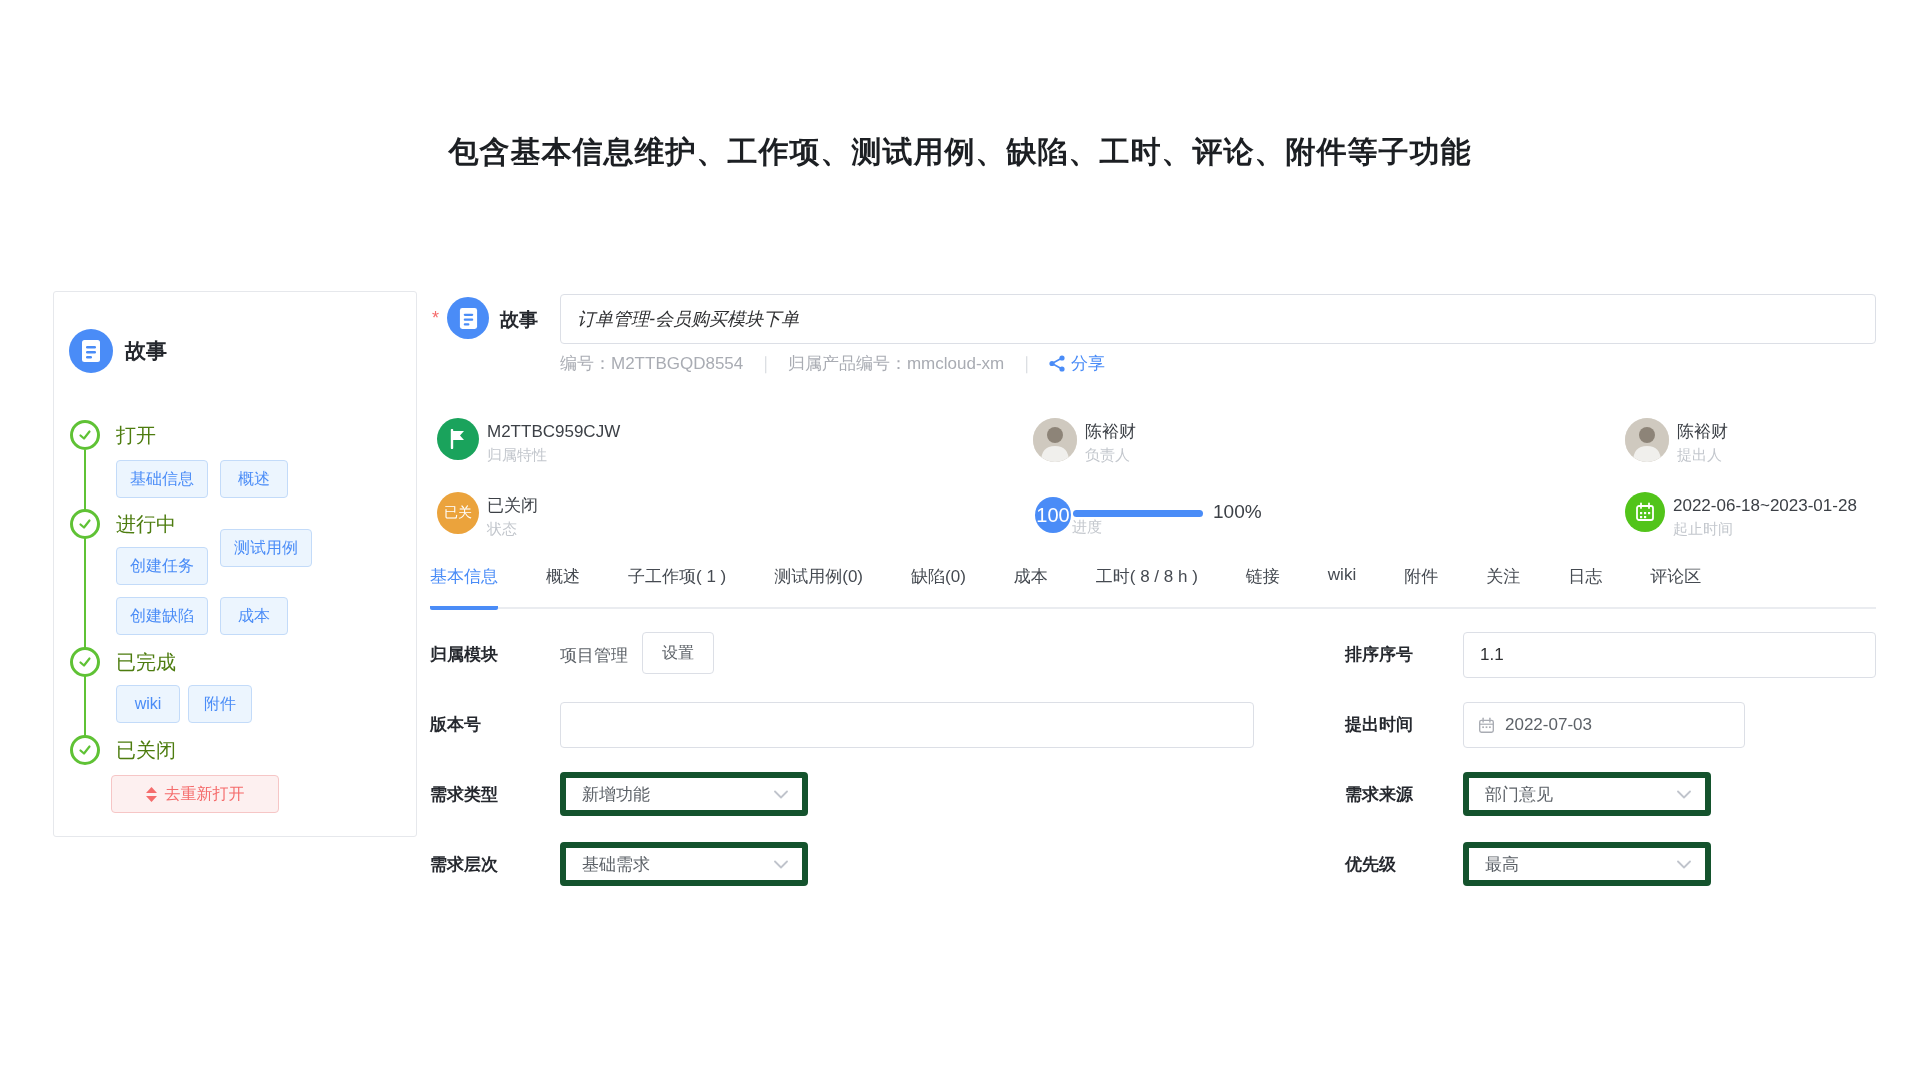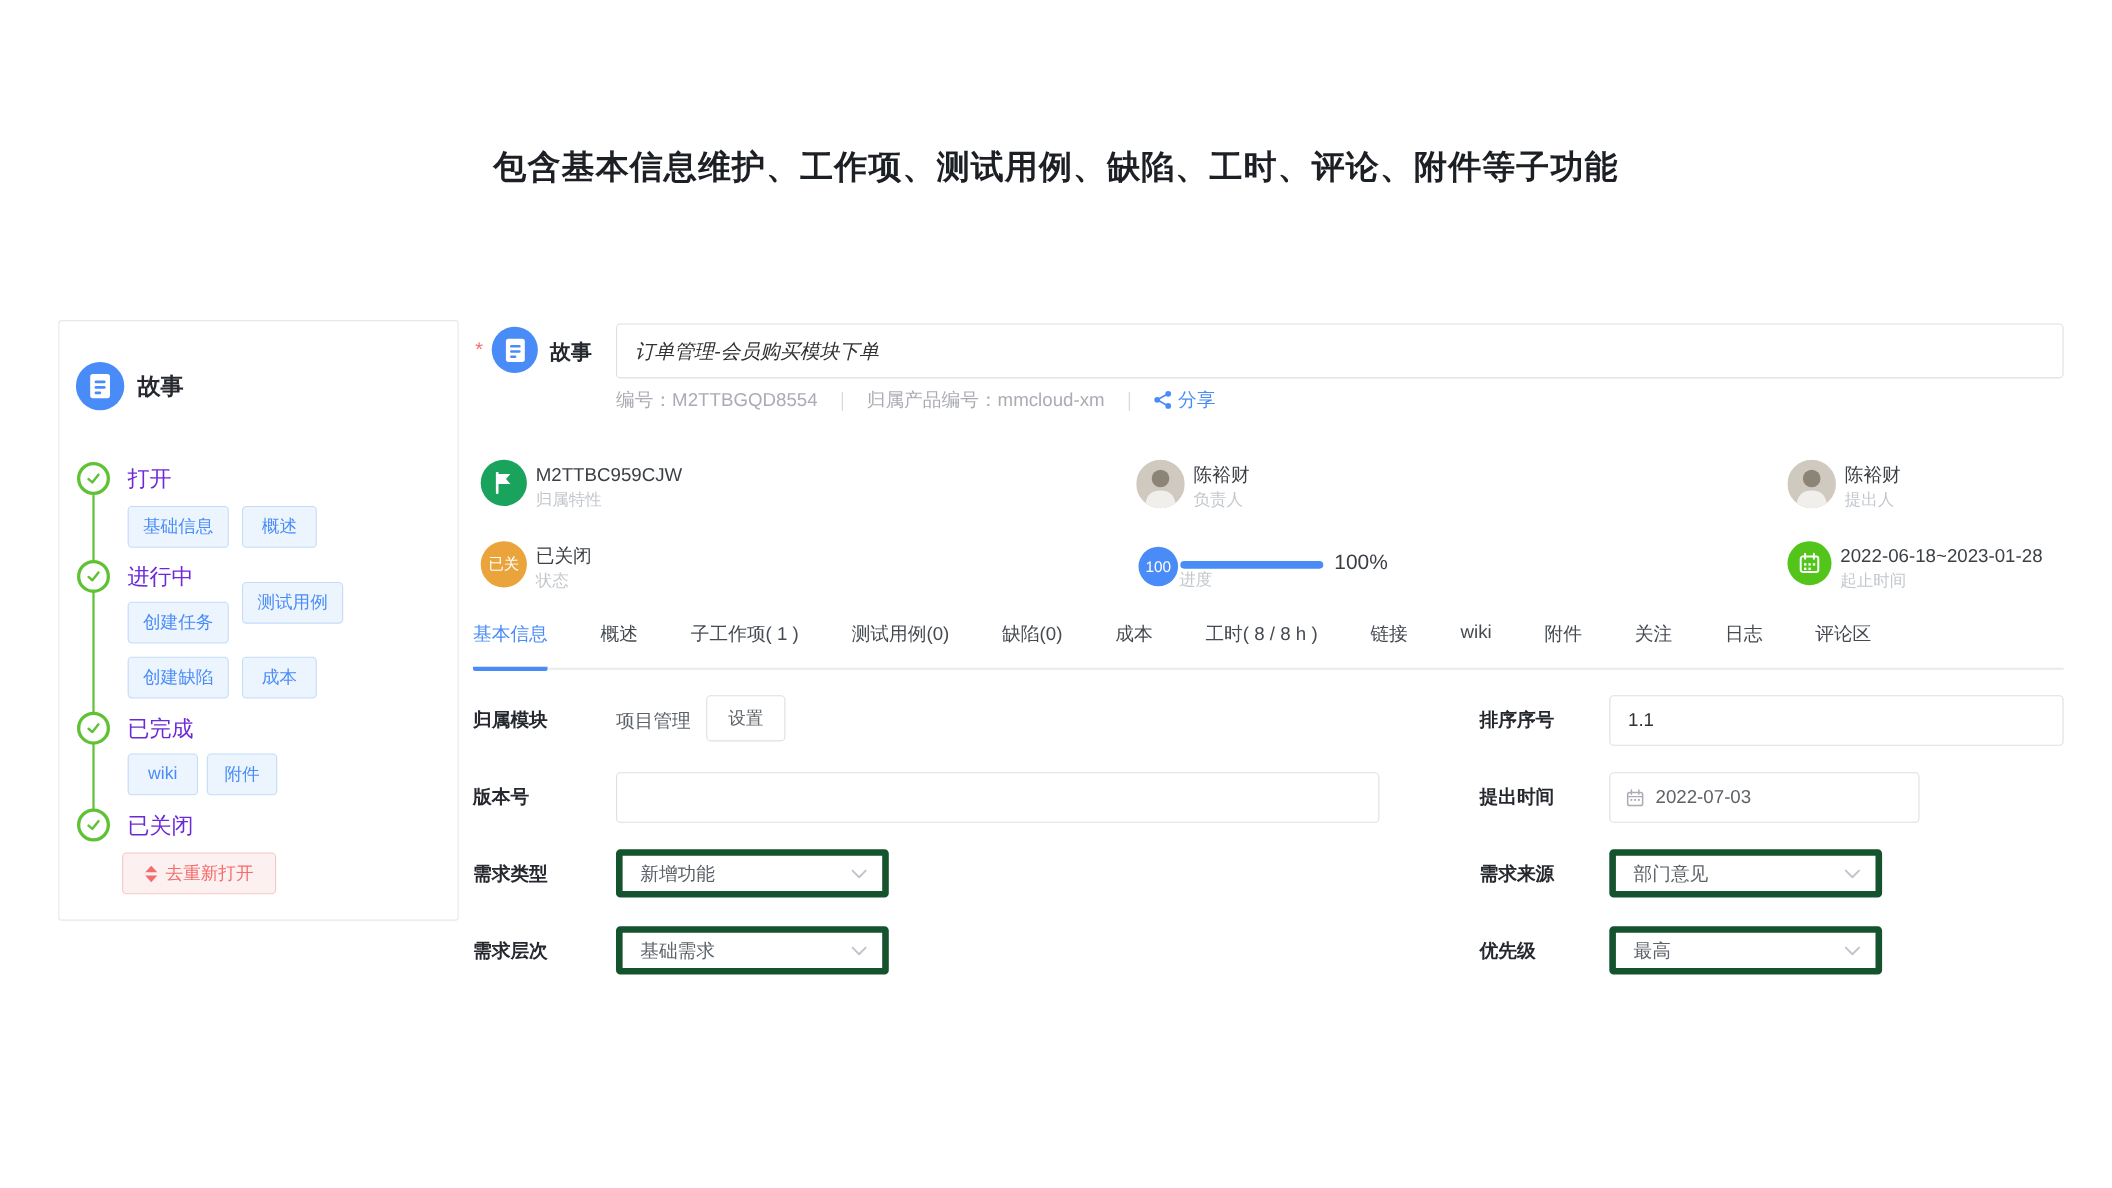--- a/index.html
+++ b/index.html
@@ -16,21 +16,21 @@
     border:1px solid #e6e8ec; border-radius:3px; background:#fff; }
   .card-header { position:absolute; left:15px; top:37px; display:flex; align-items:center; }
   .type-circle { width:44px; height:44px; border-radius:50%; background:#4a8cf7;
     display:flex; align-items:center; justify-content:center; flex:0 0 auto; }
   .type-circle.small { width:42px; height:42px; }
   .card-header .type-label { margin-left:12px; font-size:21px; font-weight:700; color:#25282e; }
 
   .timeline-line { position:absolute; left:30px; top:158px; width:2px; height:286px; background:#5fc235; }
   .step-circle { position:absolute; left:16px; width:30px; height:30px; border-radius:50%;
     background:#fff; border:3px solid #5fc235; display:flex; align-items:center; justify-content:center; }
-  .step-label { position:absolute; left:62px; font-size:20px; color:#6d28d9; }
+  .step-label { position:absolute; left:62px; font-size:20px; color:#4d7c0f; }
   .chip { position:absolute; height:38px; border:1px solid #c3dbf9; background:#ecf5fe;
     color:#4a8cf7; font-size:16px; border-radius:4px; display:flex; align-items:center;
     justify-content:center; cursor:pointer; }
   .chip-danger { position:absolute; height:38px; border:1px solid #f6c6c6; background:#fdf0f0;
     color:#f56c6c; font-size:16px; border-radius:4px; display:flex; align-items:center;
     justify-content:center; gap:8px; cursor:pointer; }
 
   
   .req-mark { position:absolute; left:432px; top:308px; color:#f56c6c; font-size:18px; }
   .story-icon-wrap { position:absolute; left:447px; top:297px; }
@@ -46,21 +46,21 @@
   
   .info-cell { position:absolute; display:flex; }
   .info-icon { flex:0 0 auto; border-radius:50%; display:flex; align-items:center; justify-content:center;font-family:Liberation Serif, serif; }
   .info-texts { margin-left:8px; padding-top:2px; }
   .info-value { font-size:17px; color:#3c4046; line-height:24px; }
   .info-label { font-size:15px; color:#c3c7cd; line-height:22px; }
   .avatar { width:44px; height:44px; border-radius:50%; background:#e3ded6; overflow:hidden; }
   .badge-circle { width:42px; height:42px; color:#fff; font-size:14px; }
   .progress-wrap { position:absolute; left:1035px; top:497px; display:flex; align-items:flex-start; }
   .progress-badge { width:36px; height:36px; border-radius:50%; background:#4a8cf7; color:#fff;
-    font-size:14px; display:flex; align-items:center; justify-content:center; z-index:2;text-align:right; }
+    font-size:20px; display:flex; align-items:center; justify-content:center; z-index:2;text-align:right; }
   .progress-track { margin-top:13px; margin-left:2px; width:130px; height:7px; border-radius:4px; background:#4a8cf7; }
   .progress-pct { margin-left:10px; margin-top:4px; font-size:19px; color:#3c4046; }
   .progress-label { position:absolute; left:1072px; top:518px; font-size:15px; color:#c3c7cd; }
 
   
   .tabs { position:absolute; left:430px; top:565px; width:1446px; display:flex; gap:48px;
     border-bottom:2px solid #eaecf0; }
   .tab { font-size:17px; color:#454a51; padding-bottom:18px; cursor:pointer; white-space:nowrap;
     border-bottom:4px solid transparent; margin-bottom:-3px; border-radius:0 0 1px 1px; }
   .tab.active { color:#4a8cf7; border-bottom-color:#4a8cf7; border-radius:2px; }
@@ -129,21 +129,21 @@
     <div class="step-label" style="top:357px">已完成</div>
     <div class="chip" style="left:62px; top:393px; width:64px">wiki</div>
     <div class="chip" style="left:134px; top:393px; width:64px">附件</div>
 
     <div class="step-circle" style="top:443px">
       <svg width="16" height="16" viewBox="0 0 16 16">
           <polyline points="3.5,8.5 7,11.5 12.5,4.5" fill="none" stroke="#5fc235" stroke-width="2.2" stroke-linecap="round" stroke-linejoin="round"></polyline>
         </svg>
     </div>
     <div class="step-label" style="top:445px">已关闭</div>
-    <div class="chip-danger" style="left:57px; top:483px; width:140px">
+    <div class="chip-danger" style="left:57px; top:483px; width:168px">
       <span style="display:flex">
         <svg width="11" height="15" viewBox="0 0 11 15">
             <polygon points="5.5,0 11,6 0,6" fill="#f56c6c"></polygon>
             <polygon points="5.5,15 0,9 11,9" fill="#f56c6c"></polygon>
           </svg>
       </span>
       <span>去重新打开</span>
     </div>
   </div>
 

